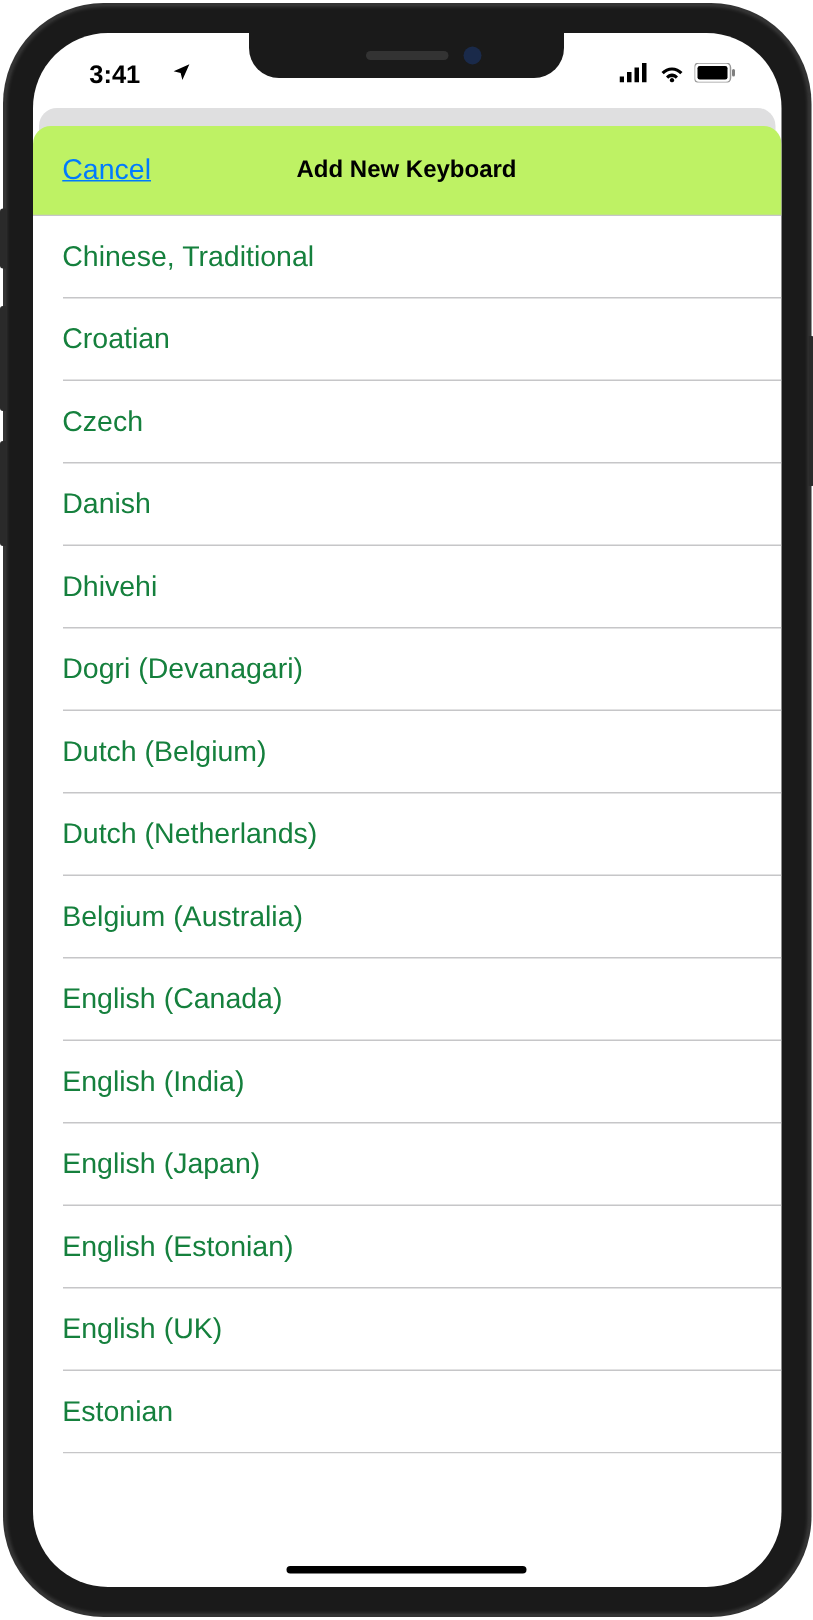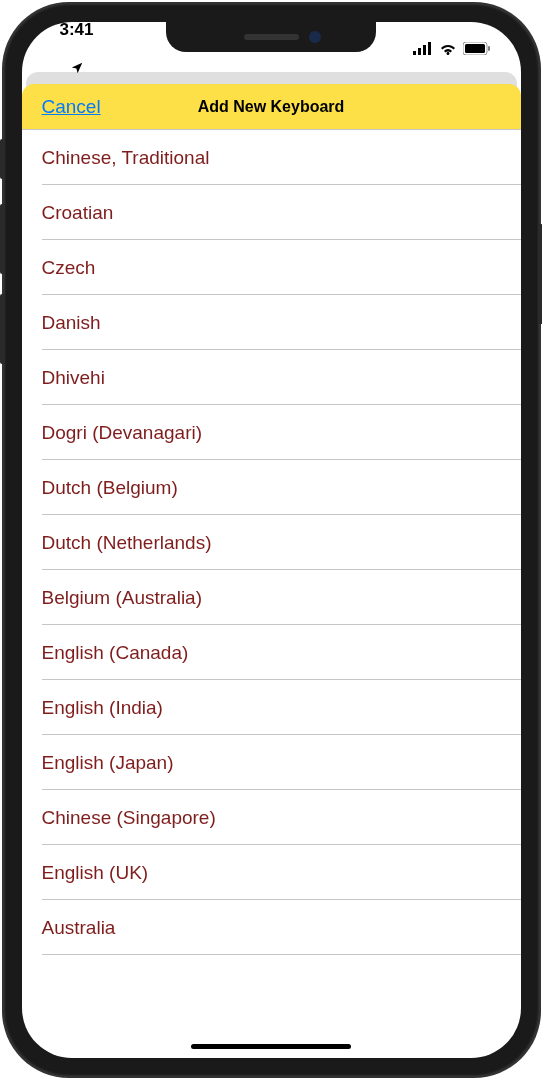--- a/index.html
+++ b/index.html
@@ -73,38 +73,37 @@
       padding: 14px 30px 6px 38px;
       height: 48px;
       font-weight: 600;
       font-size: 17px;
       color: #000;
     }
     .status-left {
       display: flex;
       align-items: center;
       gap: 20px;
-      flex-direction: column;
     }
     .status-right {
       display: flex;
       gap: 6px;
       align-items: center;
     }
     .modal-handle {
       height: 32px;
       background: #dfdfe0;
       border-radius: 12px 12px 0 0;
       margin: 2px 4px 0 4px;
     }
     .nav-bar {
       display: flex;
       align-items: center;
-      height: 46px;
-      background: #fde047;
+      height: 60px;
+      background: #bef264;
       border-top-left-radius: 12px;
       border-top-right-radius: 12px;
       border-bottom: 1px solid #c6c6c8;
       margin: -20px 0 0 0;
       position: relative;
       padding: 0 20px;
     }
     .cancel-btn {
       color: #007aff;
       text-decoration: underline;
@@ -120,21 +119,21 @@
     }
     .list {
       overflow: hidden;
     }
     .list-item {
       height: 55px;
       padding: 0 20px;
       display: flex;
       align-items: center;
       font-size: 19px;
-      color: #7f1d1d;
+      color: #15803d;
       position: relative;
     }
     .list-item::after {
       content: '';
       position: absolute;
       bottom: 0;
       left: 20px;
       right: 0;
       height: 1px;
       background: #c6c6c8;
@@ -248,25 +247,25 @@
         <div class="list-item">
           <span>English (Canada)</span>
         </div>
         <div class="list-item">
           <span>English (India)</span>
         </div>
         <div class="list-item">
           <span>English (Japan)</span>
         </div>
         <div class="list-item">
-          <span>Chinese (Singapore)</span>
+          <span>English (Estonian)</span>
         </div>
         <div class="list-item">
           <span>English (UK)</span>
         </div>
         <div class="list-item">
-          <span>Australia</span>
+          <span>Estonian</span>
         </div>
       </div>
 
     <div class="home-indicator"></div>
   </div>
 </div>
 
 </body></html>

